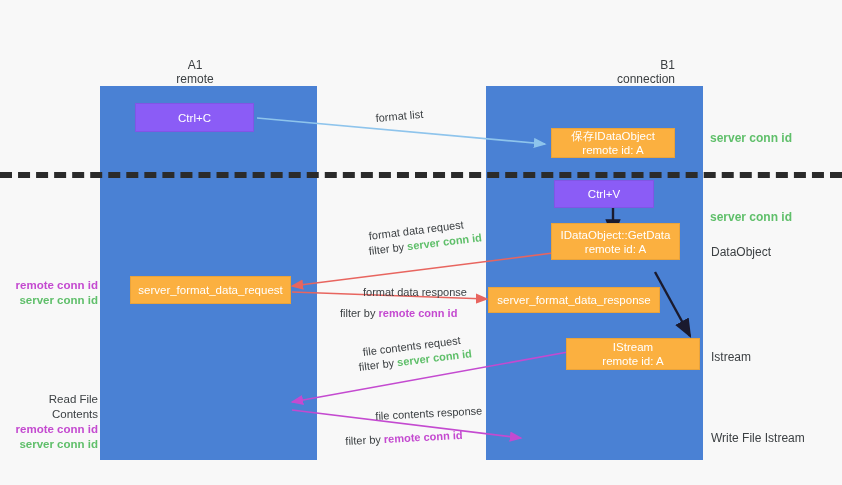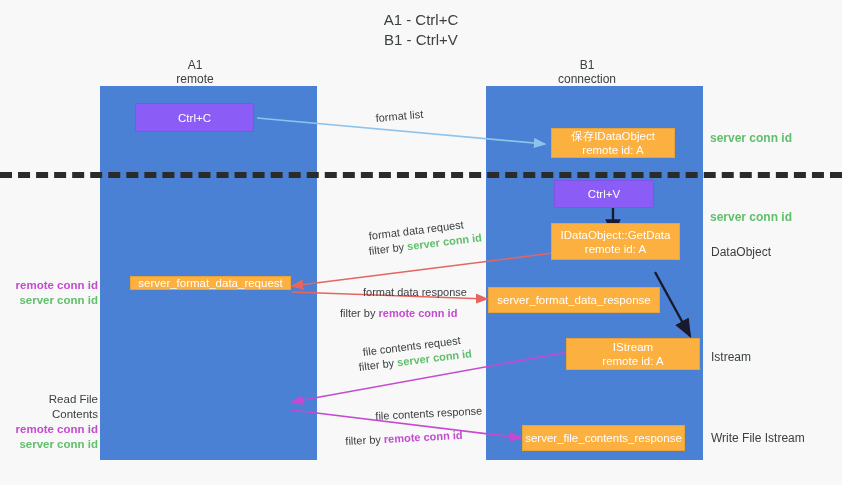--- a/index.html
+++ b/index.html
@@ -60,30 +60,26 @@
   .ann .green-t { color:#5fbf6a; font-weight:bold; }
   .ann .purple-t { color:#c44ad0; font-weight:bold; }
 
   svg.arrows { position:absolute; left:0; top:0; width:842px; height:485px; overflow:visible; }
 </style>
 </head>
 <body>
 
 <div id="stage">
 
-  <div class="title">
-    <div>A1 - Ctrl+C</div>
-    <div>B1 - Ctrl+V</div>
-  </div>
 
   <div class="lane-head" style="left:125px; top:58px; width:140px;">
     <div>A1</div>
     <div>remote</div>
   </div>
-  <div class="lane-head" style="left:517px; top:58px; width:140px;">
+  <div class="lane-head" style="left:535px; top:58px; width:140px;text-align:right;">
     <div>B1</div>
     <div>connection</div>
   </div>
 
   <div class="lane" style="left:100px; top:86px; width:217px; height:374px;"></div>
   <div class="lane" style="left:486px; top:86px; width:217px; height:374px;"></div>
 
   <svg class="arrows">
     <defs>
       <marker id="ah-blue" markerWidth="9" markerHeight="9" refX="7" refY="3.2" orient="auto">
@@ -114,21 +110,21 @@
 
     <line x1="292" y1="410" x2="521" y2="438" stroke="#c44ad0" stroke-width="1.6" marker-end="url(#ah-purple)"></line>
   </svg>
 
   <div class="dashed"></div>
 
   <div class="box green" style="left:135px; top:103px; width:119px; height:29px;">
     <div>Ctrl+C</div>
   </div>
 
-  <div class="box orange" style="left:130px; top:276px; width:161px; height:14px;">
+  <div class="box orange" style="left:130px; top:276px; width:161px; height:28px;">
     <div>server_format_data_request</div>
   </div>
 
 
   <div class="box orange" style="left:551px; top:128px; width:124px; height:30px;">
     <div>保存IDataObject</div>
     <div class="l2">remote id: A</div>
   </div>
 
   <div class="box green" style="left:554px; top:180px; width:100px; height:28px;">
@@ -142,23 +138,20 @@
 
   <div class="box orange" style="left:488px; top:287px; width:172px; height:26px;">
     <div>server_format_data_response</div>
   </div>
 
   <div class="box orange" style="left:566px; top:338px; width:134px; height:32px;">
     <div>IStream</div>
     <div class="l2">remote id: A</div>
   </div>
 
-  <div class="box orange" style="left:522px; top:425px; width:163px; height:26px;">
-    <div>server_file_contents_response</div>
-  </div>
 
   <div class="ann" style="left:375px; top:111px; transform: rotate(-5deg);">
     <span>format list</span>
   </div>
 
   <div class="ann" style="left:368px; top:229px; transform: rotate(-7deg);">
     <span>format data request</span>
   </div>
   <div class="ann" style="left:368px; top:244px; transform: rotate(-7deg);">
     <span>filter by </span><span class="green-t">server conn id</span>

